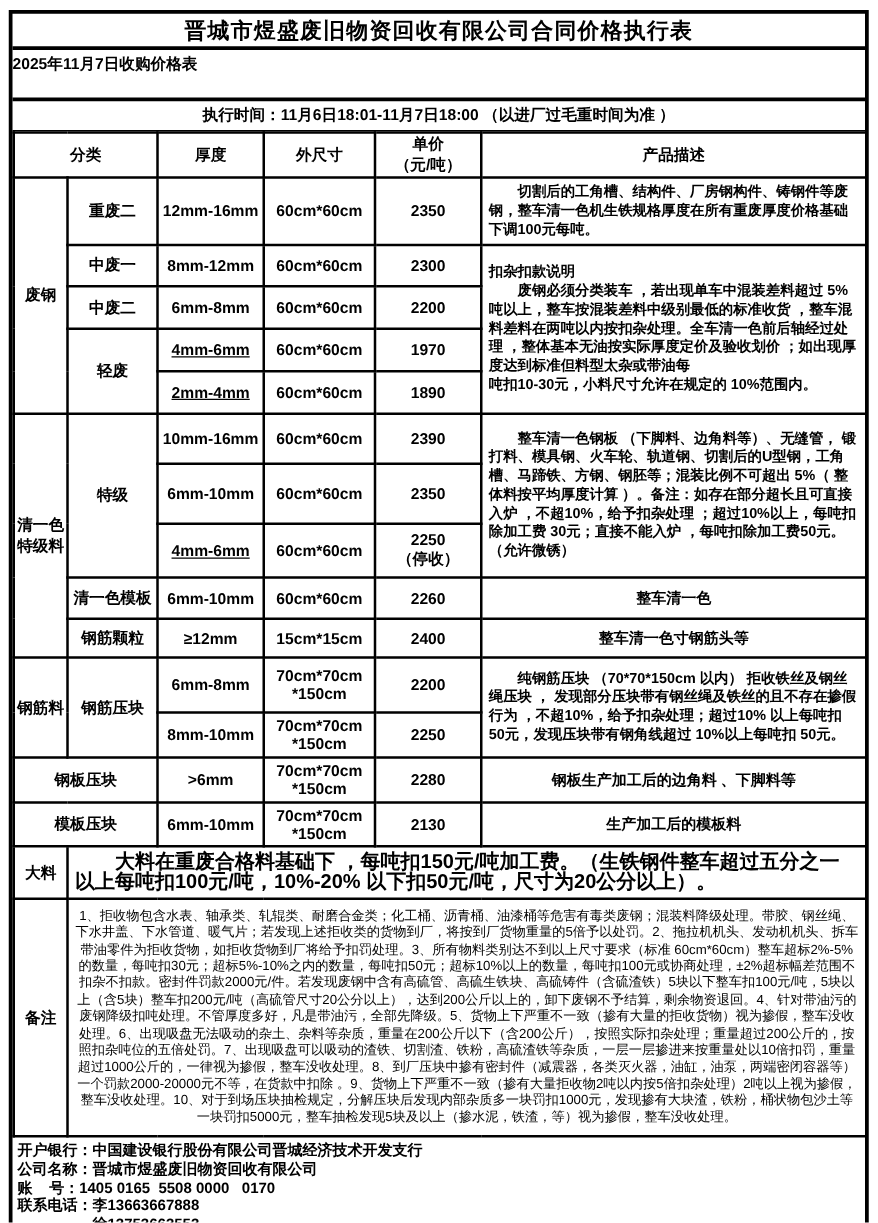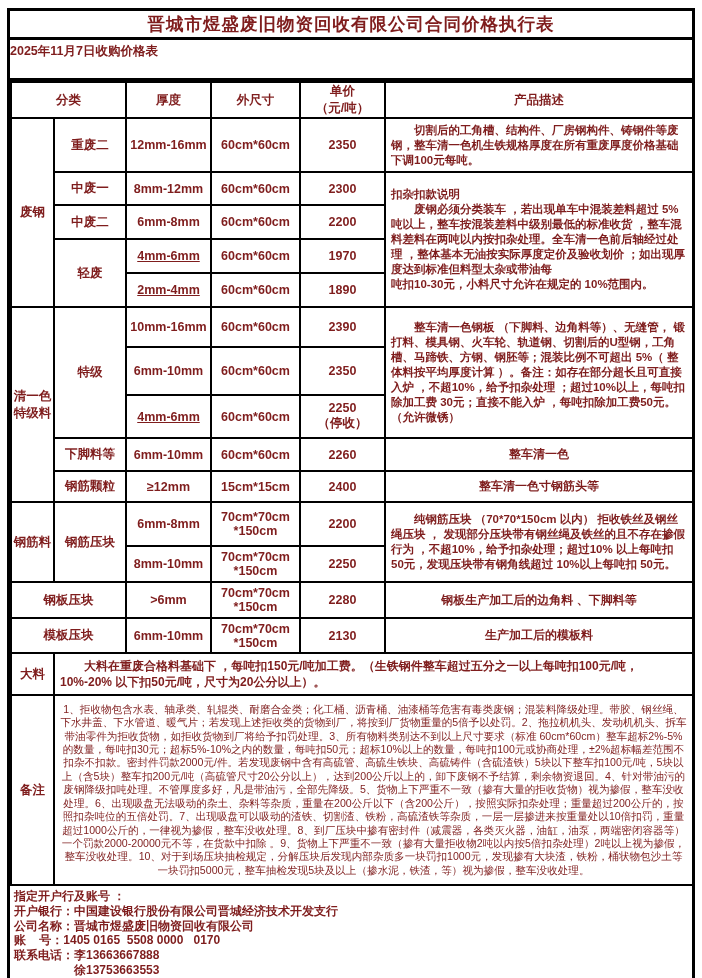--- a/index.html
+++ b/index.html
@@ -1,17 +1,17 @@
 <!DOCTYPE html>
 <html><head>
 <meta charset="utf-8">
 <style>
   html,body{margin:0;padding:0;background:#fff;}
   .page{position:relative;width:702px;height:978px;background:#fff;
-        font-family:"Liberation Sans","DejaVu Sans",sans-serif;font-weight:bold;color:#7f1d1d;}
+        font-family:"Liberation Sans","DejaVu Sans",sans-serif;font-weight:bold;color:#000000;}
   .doc{position:absolute;left:7px;top:8px;width:688px;box-sizing:border-box;
        border:3px solid #000;background:#fff;}
   .title-row{box-sizing:border-box;height:29px;line-height:26px;text-align:center;
              font-size:17.5px;border-bottom:3px solid #000;letter-spacing:1px;}
   .sub-row{box-sizing:border-box;height:41px;line-height:23px;text-align:left;
            font-size:12.5px;border-bottom:3px solid #000;}
   .exec-row{box-sizing:border-box;height:24px;line-height:22px;text-align:center;
             font-size:12.5px;border-bottom:1px solid #000;}
   table{border-collapse:collapse;table-layout:fixed;width:682px;margin:0 auto;}
   td,th{border:2px solid #000;text-align:center;vertical-align:middle;
@@ -31,20 +31,21 @@
   .phone2{padding-left:60px;}
 </style>
 </head>
 <body>
 
 <div class="page">
   <div class="doc">
 
     <div class="title-row">晋城市煜盛废旧物资回收有限公司合同价格执行表</div>
     <div class="sub-row">2025年11月7日收购价格表</div>
+    <div class="exec-row">执行时间：11月6日18:01-11月7日18:00 （以进厂过毛重时间为准 ）</div>
 
     <table>
       <colgroup>
         <col style="width:43px">
           <col style="width:72px">
           <col style="width:85px">
         <col style="width:89px">
           <col style="width:85px">
           <col style="width:308px">
       </colgroup>
@@ -114,21 +115,21 @@
         <td>60cm*60cm</td>
         <td>2350</td>
       </tr>
       <tr style="height:43px">
         <td class="u">4mm-6mm</td>
         <td>60cm*60cm</td>
         <td class="pre">2250
 （停收）</td>
       </tr>
       <tr style="height:33px">
-        <td>下脚料等</td>
+        <td>清一色模板</td>
         <td>6mm-10mm</td>
         <td>60cm*60cm</td>
         <td>2260</td>
         <td class="desc desc-center">整车清一色</td>
       </tr>
       <tr style="height:31px">
         <td>钢筋颗粒</td>
         <td>≥12mm</td>
         <td>15cm*15cm</td>
         <td>2400</td>
@@ -165,33 +166,32 @@
         <td>6mm-10mm</td>
         <td class="pre">70cm*70cm
 *150cm</td>
         <td>2130</td>
         <td class="desc desc-center">生产加工后的模板料</td>
       </tr>
 
       <tr style="height:42px">
         <td>大料</td>
         <td colspan="5" class="desc">
-          <p class="ind" style="font-size:12px;line-height:16px">大料在重废合格料基础下 ，每吨扣150元/吨加工费。（生铁钢件整车超过五分之一以上每吨扣100元/吨，10%-20% 以下扣50元/吨，尺寸为20公分以上）。</p>
+          <p class="ind" style="font-size:16px;line-height:16px">大料在重废合格料基础下 ，每吨扣150元/吨加工费。（生铁钢件整车超过五分之一以上每吨扣100元/吨，10%-20% 以下扣50元/吨，尺寸为20公分以上）。</p>
         </td>
       </tr>
 
       <tr style="height:190px">
         <td>备注</td>
         <td colspan="5" class="remark">1、拒收物包含水表、轴承类、轧辊类、耐磨合金类；化工桶、沥青桶、油漆桶等危害有毒类废钢；混装料降级处理。带胶、钢丝绳、下水井盖、下水管道、暖气片；若发现上述拒收类的货物到厂，将按到厂货物重量的5倍予以处罚。2、拖拉机机头、发动机机头、拆车带油零件为拒收货物，如拒收货物到厂将给予扣罚处理。3、所有物料类别达不到以上尺寸要求（标准 60cm*60cm）整车超标2%-5%的数量，每吨扣30元；超标5%-10%之内的数量，每吨扣50元；超标10%以上的数量，每吨扣100元或协商处理，±2%超标幅差范围不扣杂不扣款。密封件罚款2000元/件。若发现废钢中含有高硫管、高硫生铁块、高硫铸件（含硫渣铁）5块以下整车扣100元/吨，5块以上（含5块）整车扣200元/吨（高硫管尺寸20公分以上），达到200公斤以上的，卸下废钢不予结算，剩余物资退回。4、针对带油污的废钢降级扣吨处理。不管厚度多好，凡是带油污，全部先降级。5、货物上下严重不一致（掺有大量的拒收货物）视为掺假，整车没收处理。6、出现吸盘无法吸动的杂土、杂料等杂质，重量在200公斤以下（含200公斤），按照实际扣杂处理；重量超过200公斤的，按照扣杂吨位的五倍处罚。7、出现吸盘可以吸动的渣铁、切割渣、铁粉，高硫渣铁等杂质，一层一层掺进来按重量处以10倍扣罚，重量超过1000公斤的，一律视为掺假，整车没收处理。8、到厂压块中掺有密封件（减震器，各类灭火器，油缸，油泵，两端密闭容器等）一个罚款2000-20000元不等，在货款中扣除 。9、货物上下严重不一致（掺有大量拒收物2吨以内按5倍扣杂处理）2吨以上视为掺假，整车没收处理。10、对于到场压块抽检规定，分解压块后发现内部杂质多一块罚扣1000元，发现掺有大块渣，铁粉，桶状物包沙土等一块罚扣5000元，整车抽检发现5块及以上（掺水泥，铁渣，等）视为掺假，整车没收处理。</td>
       </tr>
     </tbody>
       </table>
 
     <div class="footer">
-      <div>指定开户行及账号 ：</div>
       <div>开户银行：中国建设银行股份有限公司晋城经济技术开发支行</div>
       <div>公司名称：晋城市煜盛废旧物资回收有限公司</div>
       <div>账    号：1405 0165  5508 0000   0170</div>
       <div>联系电话：李13663667888</div>
       <div class="phone2">徐13753663553</div>
     </div>
 
   </div>
 </div>
 

